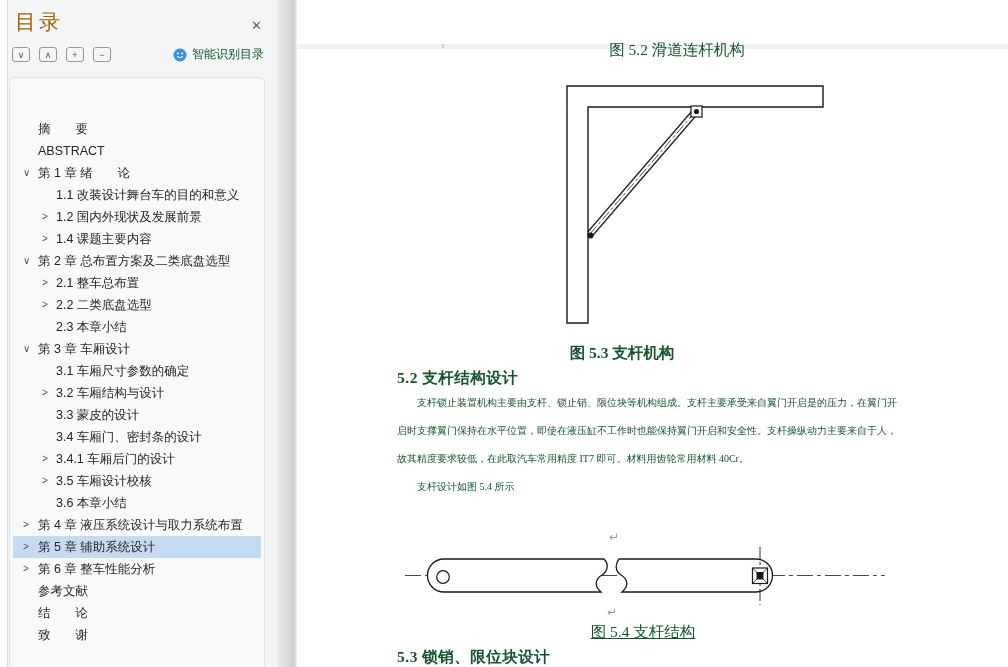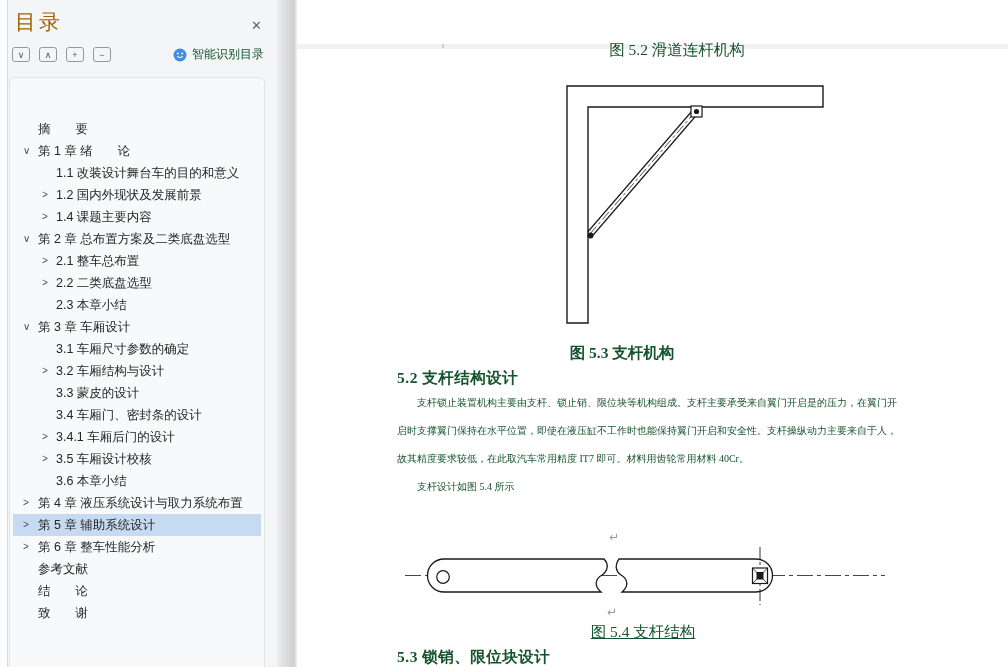--- a/index.html
+++ b/index.html
@@ -84,20 +84,24 @@
       <span>智能识别目录</span>
     </button>
 
     <div class="toc-panel">
       <div class="toc-list">
           <div class="toc-row lvl0">
       <span class="chev"></span>
       <span class="lbl">摘　　要</span>
     </div>
           <div class="toc-row lvl0">
+      <span class="chev"></span>
+      <span class="lbl">ABSTRACT</span>
+    </div>
+          <div class="toc-row lvl0">
       <span class="chev">∨</span>
       <span class="lbl">第 1 章 绪　　论</span>
     </div>
           <div class="toc-row lvl1">
       <span class="chev"></span>
       <span class="lbl">1.1  改装设计舞台车的目的和意义</span>
     </div>
           <div class="toc-row lvl1">
       <span class="chev">&gt;</span>
       <span class="lbl">1.2  国内外现状及发展前景</span>

